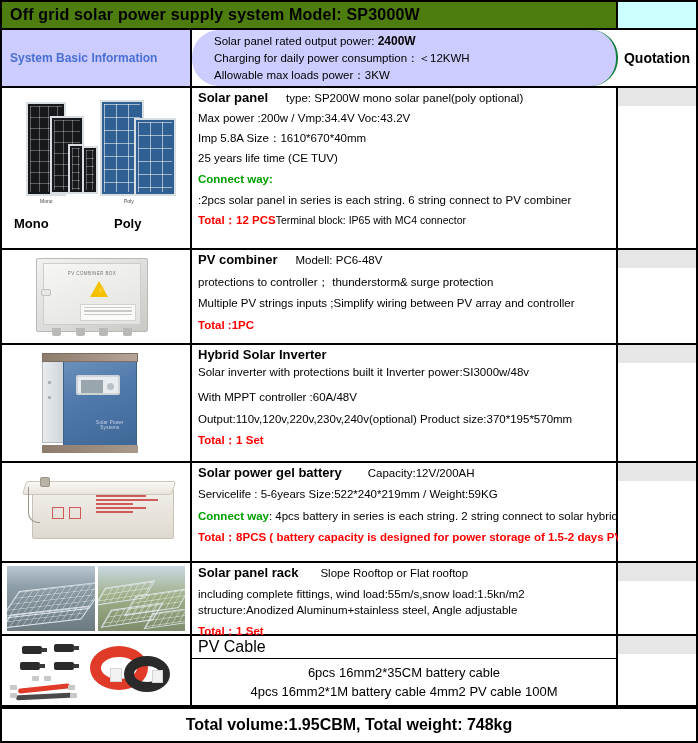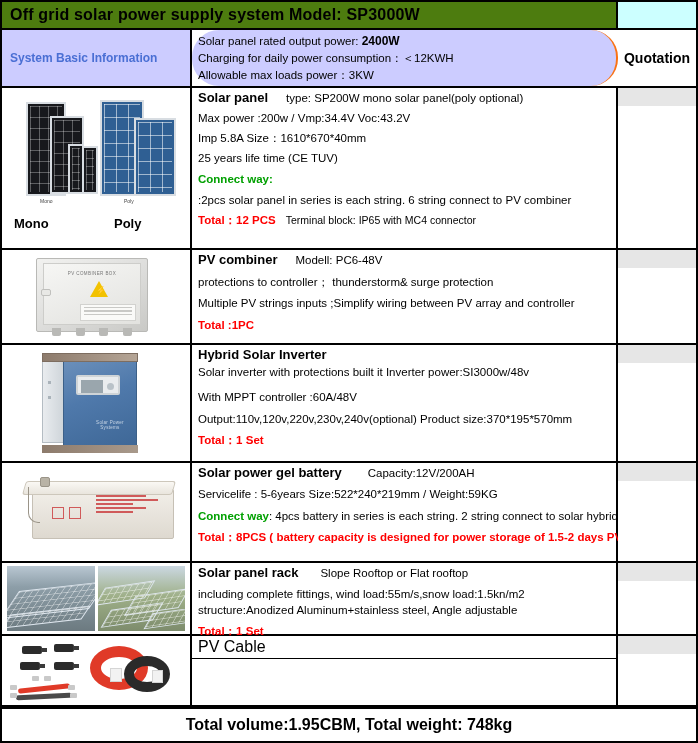--- a/index.html
+++ b/index.html
@@ -31,35 +31,35 @@
   .title-row { height: 28px; background: #4d7c0f; border-bottom: 2px solid #000; display: flex; }
   .title-row .t-main { flex: 1 1 auto; display: flex; align-items: center; padding-left: 8px;
                        font-size: 16px; font-weight: bold; letter-spacing: .2px; border-right: 2px solid #000;}
   .title-row .t-quote { width: 78px; flex: 0 0 78px; background: #ccffff; }
 
   
   .info-row { height: 58px; }
   .info-left { width: 190px; flex: 0 0 190px; background: #ccccff; border-right: 2px solid #000;
                display: flex; align-items: center; padding-left: 8px; }
   .info-left span { color: #4a6fd4; font-weight: bold; font-size: 12px; }
-  .info-mid { flex: 1 1 auto; background: #ccccff; border-right: 2px solid #f97316;
-              padding: 3px 0 0 6px; min-width: 0; border-radius: 27px; }
+  .info-mid { flex: 1 1 auto; background: #ccccff; border-right: 2px solid #15803d;
+              padding: 3px 0 0 22px; min-width: 0; border-radius: 27px; }
   .info-mid div { font-size: 11.5px; line-height: 17px; white-space: nowrap; }
   .info-mid b { font-size: 12px; }
   .info-quote { width: 78px; flex: 0 0 78px; display: flex; align-items: center; justify-content: center; }
   .info-quote span { font-size: 14px; font-weight: bold; }
 
   
   .desc { padding: 2px 0 0 6px; }
   .desc .line { font-size: 11.5px; line-height: 16px; white-space: nowrap; }
   .desc .hd { font-size: 13px; font-weight: bold; }
   .desc .hd .sub { font-size: 11.5px; font-weight: normal; padding-left: 18px; }
   .green { color: #00a000; font-weight: bold; }
   .red   { color: #ff0000; font-weight: bold; }
-  .small { font-size: 10.5px; font-weight: normal; color: #000; padding-left: 10px; }
+  .small { font-size: 10.5px; font-weight: normal; color: #000; }
   .wrapline { white-space: normal; }
 
   
   .footer { height: 33px; display: flex; align-items: center; justify-content: center;
             border-top: 2px solid #000; }
   .footer span { font-size: 16px; font-weight: bold; }
 
   
   .pvc-top { border-bottom: 1.5px solid #000; padding: 2px 0 2px 6px; }
   .pvc-bot { text-align: center; padding-top: 4px; }
@@ -423,20 +423,24 @@
           <div class="lug" style="left:8px;top:57px"></div>
           <div class="lug" style="left:66px;top:49px"></div>
           <div class="lug" style="left:68px;top:57px"></div>
         </div>
       </div>
     </div>
     <div class="col-desc">
       <div class="pvc-top">
         <span class="hd">PV Cable</span>
       </div>
+      <div class="pvc-bot">
+        <div>6pcs 16mm2*35CM battery cable</div>
+        <div>4pcs 16mm2*1M battery cable  4mm2 PV cable 100M</div>
+      </div>
     </div>
     <div class="col-quote">
         <div class="qband"></div>
       </div>
   </div>
 
   <div class="footer">
     <span>Total volume:1.95CBM, Total weight: 748kg</span>
   </div>
 

